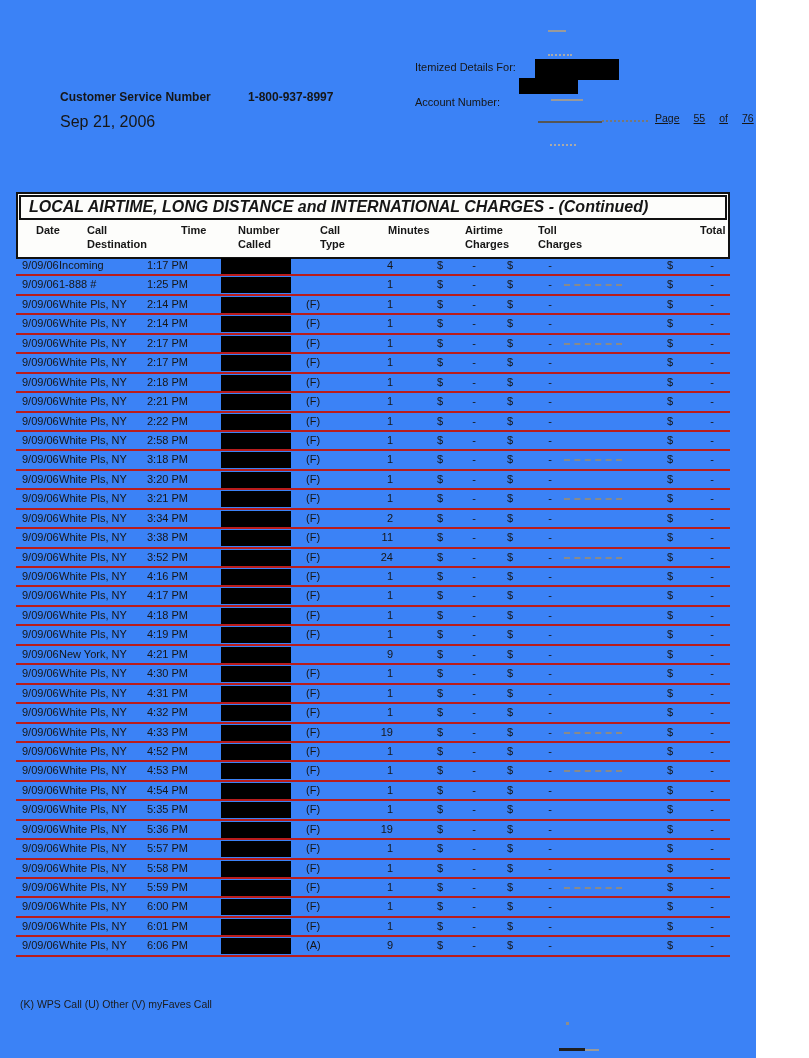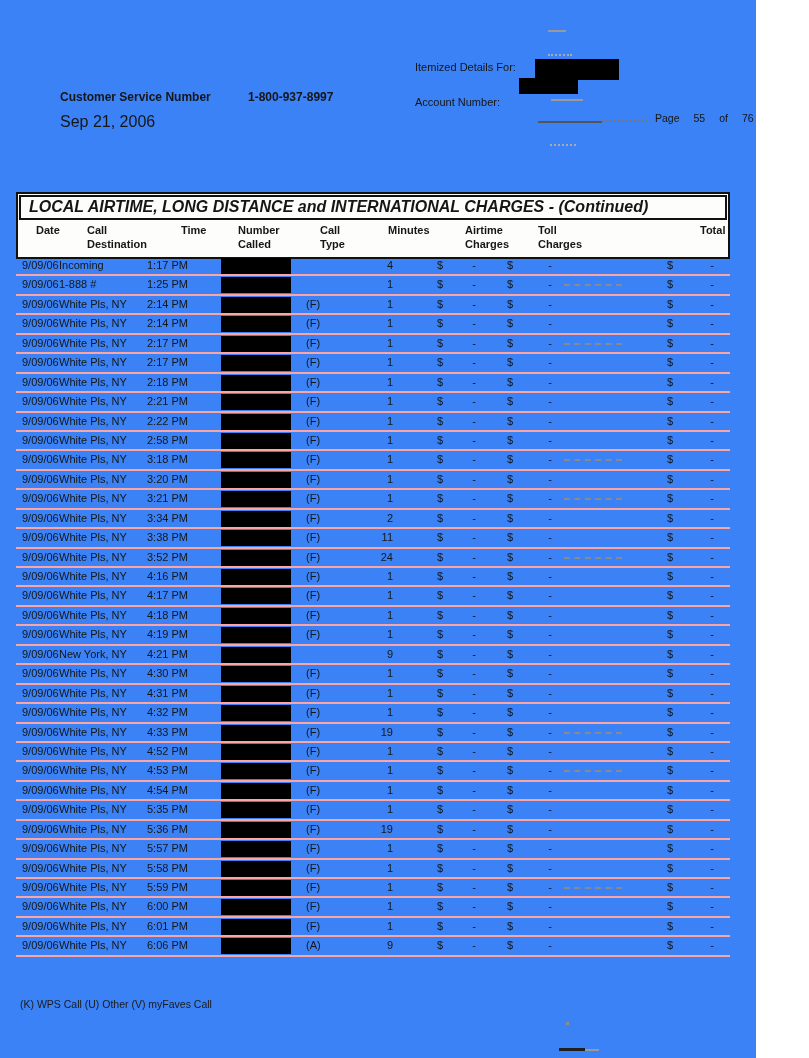--- a/index.html
+++ b/index.html
@@ -47,21 +47,21 @@
   .h-type { padding-left:0; }
   .h-min  { padding-left:32px; }
   .h-air  { padding-left:54px; }
   .h-toll { padding-left:44px; }
   .h-total{ padding-left:26px; }
 
   
   .tbody { position:absolute; left:16px; top:257px; width:714px; }
   .brow {
     display:grid; grid-template-columns:43px 88px 74px 85px 36px 55px 83px 76px 104px 58px 12px;
-    height:19.45px; box-sizing:border-box; border-bottom:2px solid #fca5a5;
+    height:19.45px; box-sizing:border-box; border-bottom:2px solid #b91c1c;
     font-size:11px; line-height:17px; white-space:nowrap;
   }
   .c { overflow:visible; position:relative; }
   .c-date { padding-left:6px; }
   .c-min  { text-align:right; padding-right:4px; }
   .money  { display:flex; justify-content:space-between; box-sizing:border-box; padding-right:4px; }
   .m-air  { padding-left:40px; }
   .m-toll { padding-left:27px; }
   .m-total{ padding-left:7px; }
   .redact { width:70px; height:16px; background:#000; margin-top:1px; }
@@ -89,21 +89,21 @@
   <div class="smudge-dotted" style="left:548px; top:54px; width:24px;"></div>
   <div class="smudge" style="left:551px; top:99px; width:32px; height:2px;"></div>
   <div class="smudge-dotted" style="left:550px; top:144px; width:26px;"></div>
 
   <div class="abs csn" style="left:60px; top:90px;">Customer Service Number</div>
   <div class="abs csn" style="left:248px; top:90px;">1-800-937-8997</div>
   <div class="abs small" style="left:60px; top:113px;">Sep 21, 2006</div>
 
   <div class="page-rule" style="left:538px; top:121px; width:64px;"></div>
   <div class="page-rule-dots" style="left:602px; top:120px;"></div>
-  <div class="abs pagenum" style="left:655px; top:112px;">
+  <div class="abs pagenum" style="left:655px; top:112px;text-decoration:underline;">
     <span>Page</span><span>55</span><span>of</span><span>76</span>
   </div>
 
   <div class="thead-block">
     <div class="title-box">LOCAL AIRTIME, LONG DISTANCE and INTERNATIONAL CHARGES  - (Continued)</div>
     <div class="colhead">
       <div class="h h-date">
           <div>Date</div>
         </div>
       <div class="h h-dest">

